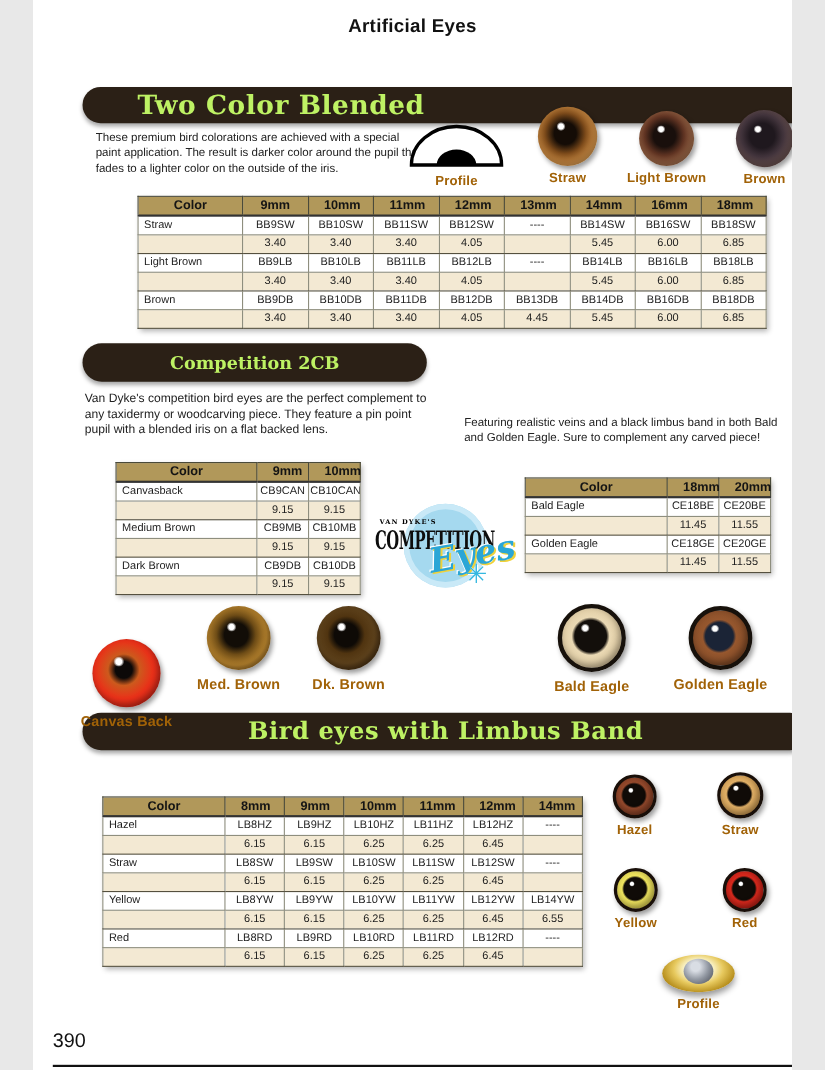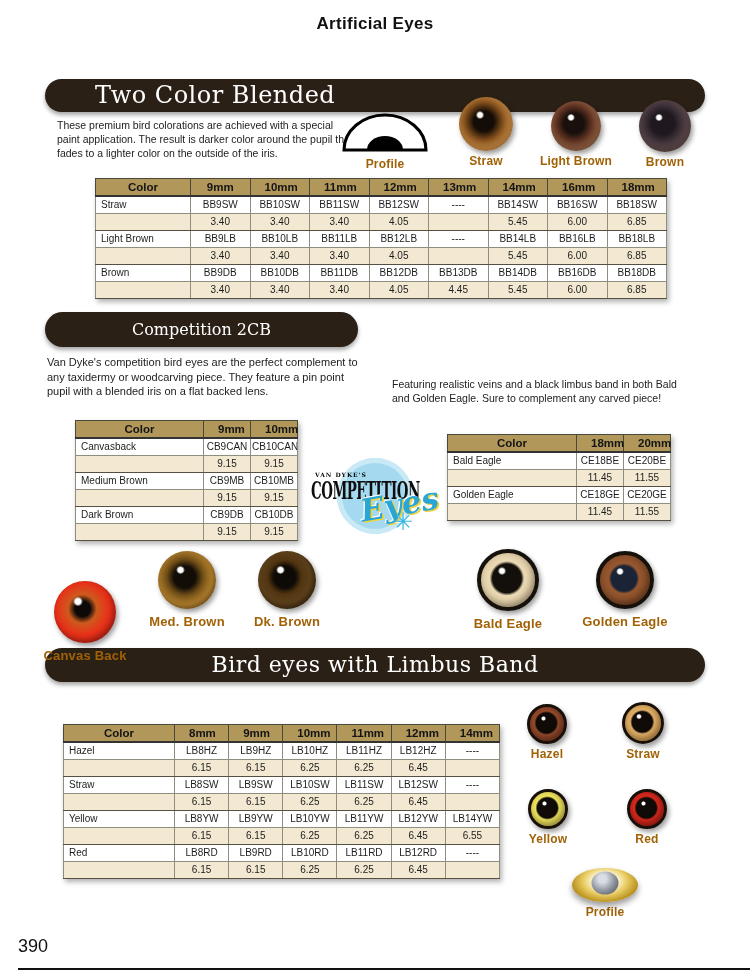--- a/index.html
+++ b/index.html
@@ -1,23 +1,23 @@
 <!DOCTYPE html>
 <html><head>
 <meta charset="utf-8">
 <style>
   html,body{margin:0;padding:0;background:#e8e8e8;}
-  .page{position:relative;width:750px;height:973px;background:#ffffff;margin:0 auto;
+  .page{position:relative;width:690px;height:973px;background:#ffffff;margin:0 auto;
         font-family:"Liberation Sans",sans-serif;overflow:hidden;}
 
   .page-title{position:absolute;top:14px;left:0;width:100%;text-align:center;
               font-size:17px;font-weight:bold;color:#111;letter-spacing:.3px;}
 
-  .banner{position:absolute;background:#2b2016;color:#ffffff;font-family:"DejaVu Serif",serif;
-          font-weight:normal;box-shadow:0 3px 4px rgba(0,0,0,.35);box-sizing:border-box;}
+  .banner{position:absolute;background:#2b2016;color:#bef264;font-family:"DejaVu Serif",serif;
+          font-weight:bold;box-shadow:0 3px 4px rgba(0,0,0,.35);box-sizing:border-box;}
   .banner-1{left:45px;top:79px;width:660px;height:33px;border-radius:18px;
             font-size:24px;line-height:33px;padding-left:50px;letter-spacing:.5px;}
   .banner-2{left:45px;top:312px;width:313px;height:35px;border-radius:18px;
             font-size:16px;line-height:35px;text-align:center;}
   .banner-3{left:388px;top:310px;width:317px;height:58px;border-radius:24px;
             font-size:19px;line-height:1.35;text-align:center;padding-top:3px;}
   .banner-4{left:45px;top:648px;width:660px;height:34px;border-radius:18px;
             font-size:22px;line-height:34px;text-align:center;letter-spacing:.5px;}
 
   .desc{position:absolute;font-size:10.5px;line-height:1.33;color:#222;}

